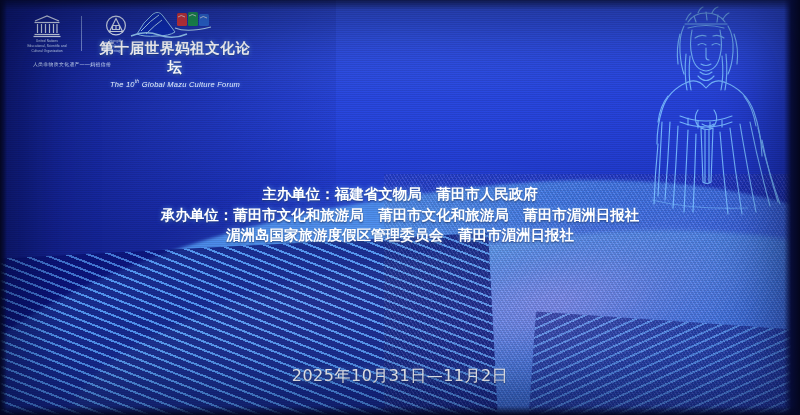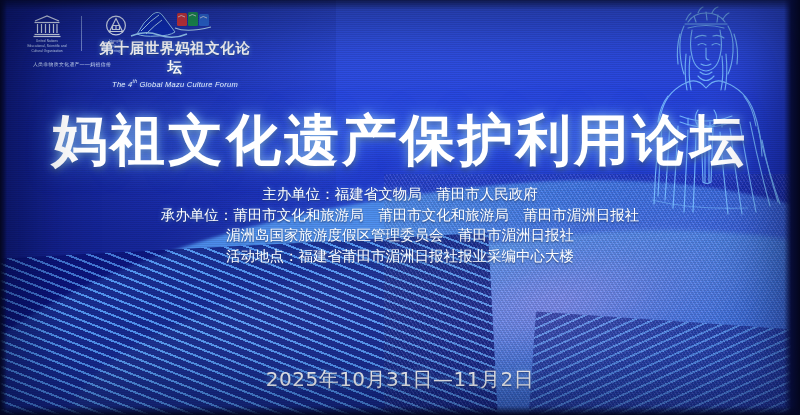--- a/index.html
+++ b/index.html
@@ -107,28 +107,28 @@
     font-size:55px;font-weight:700;line-height:1;color:#ffffff;
     letter-spacing:3px;
     text-shadow:
       0 0 10px rgba(150,205,255,.85),
       0 0 26px rgba(90,160,255,.6),
       0 3px 5px rgba(6,14,70,.75);}
 
   
   .info{position:absolute;left:0;right:0;top:184px;text-align:center;
     font-family:"DejaVu Sans","Liberation Sans",sans-serif;
-    color:#ffffff;font-size:14.5px;font-weight:400;line-height:20.5px;
+    color:#ffffff;font-size:14.5px;font-weight:700;line-height:20.5px;
     text-shadow:0 0 5px rgba(110,180,255,.7),0 1px 2px rgba(5,12,60,.8);}
   .info .row{white-space:nowrap;}
 
   
   .date{position:absolute;left:0;right:0;top:366px;text-align:center;
     font-family:"DejaVu Sans","Liberation Sans",sans-serif;
-    font-size:20px;font-weight:400;color:#ffffff;letter-spacing:.5px;
+    font-size:16px;font-weight:400;color:#ffffff;letter-spacing:.5px;
     text-shadow:0 0 6px rgba(120,190,255,.8),0 1px 2px rgba(5,12,60,.7);}
 </style>
 </head>
 <body>
 
 <div id="stage">
 
   <div class="bg-base"></div>
   <div class="bg-glow-top"></div>
   <div class="bg-deep-left"></div>
@@ -247,30 +247,28 @@
         <path d="M2 28 Q16 22 30 27 Q44 32 58 26" fill="none" stroke="#9fd4ff" stroke-width="1.4"></path>
 
         <rect x="48" y="5" width="10" height="13" rx="1.5" fill="#e03a3a"></rect>
         <rect x="59" y="4" width="10" height="14" rx="1.5" fill="#1f9e52"></rect>
         <rect x="70" y="6" width="10" height="12" rx="1.5" fill="#2f6fe0"></rect>
         <path d="M49 9 q3 -3 7 0 M60 8 q3 -3 7 0 M71 10 q3 -3 7 0" fill="none" stroke="#ffffff" stroke-width=".9" opacity=".85"></path>
         <path d="M46 20 Q58 25 82 19" fill="none" stroke="#bfe4ff" stroke-width="1.2"></path>
       </svg>
     </div>
     <div class="forumCn">第十届世界妈祖文化论坛</div>
-    <div class="forumEn"><span>The 4</span><sup>th</sup><span> Global Mazu Culture Forum</span></div>
-  </div>
-
-  <div class="title">妈祖文化遗产保护利用论坛</div>
+    <div class="forumEn"><span>The 10</span><sup>th</sup><span> Global Mazu Culture Forum</span></div>
+  </div>
+
 
   <div class="info">
     <div class="row">主办单位：福建省文物局　莆田市人民政府</div>
     <div class="row">承办单位：莆田市文化和旅游局　莆田市文化和旅游局　莆田市湄洲日报社</div>
     <div class="row">湄洲岛国家旅游度假区管理委员会　莆田市湄洲日报社</div>
-    <div class="row">活动地点：福建省莆田市湄洲日报社报业采编中心大楼</div>
   </div>
 
   <div class="date">2025年10月31日—11月2日</div>
 
   <div class="scan-dark"></div>
   <div class="edge-left"></div>
   <div class="edge-right"></div>
   <div class="edge-bottom"></div>
   <div class="vignette"></div>
 </div>

